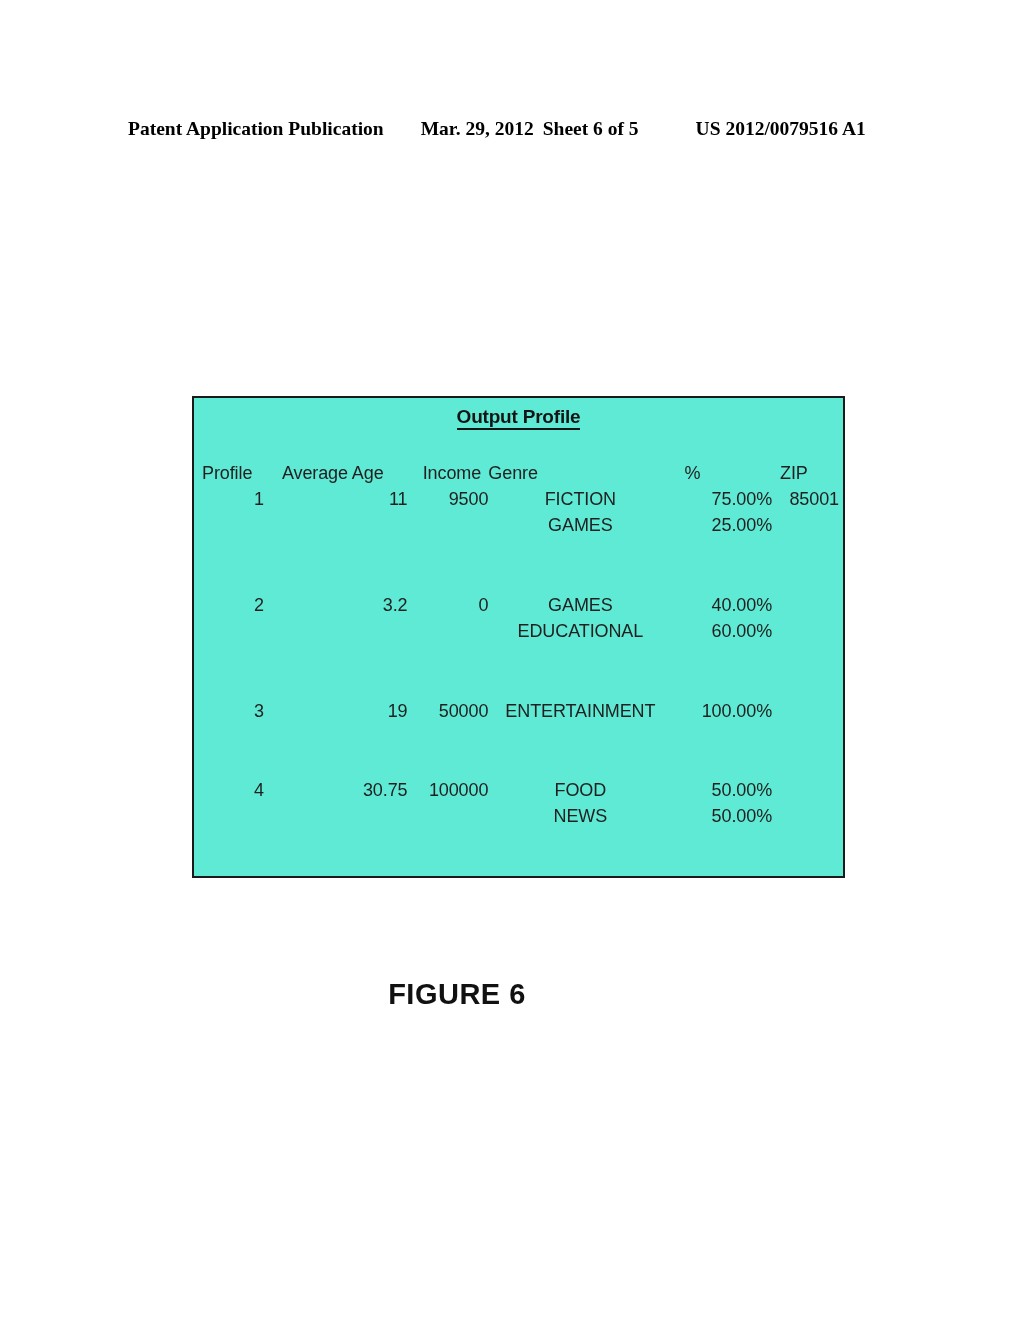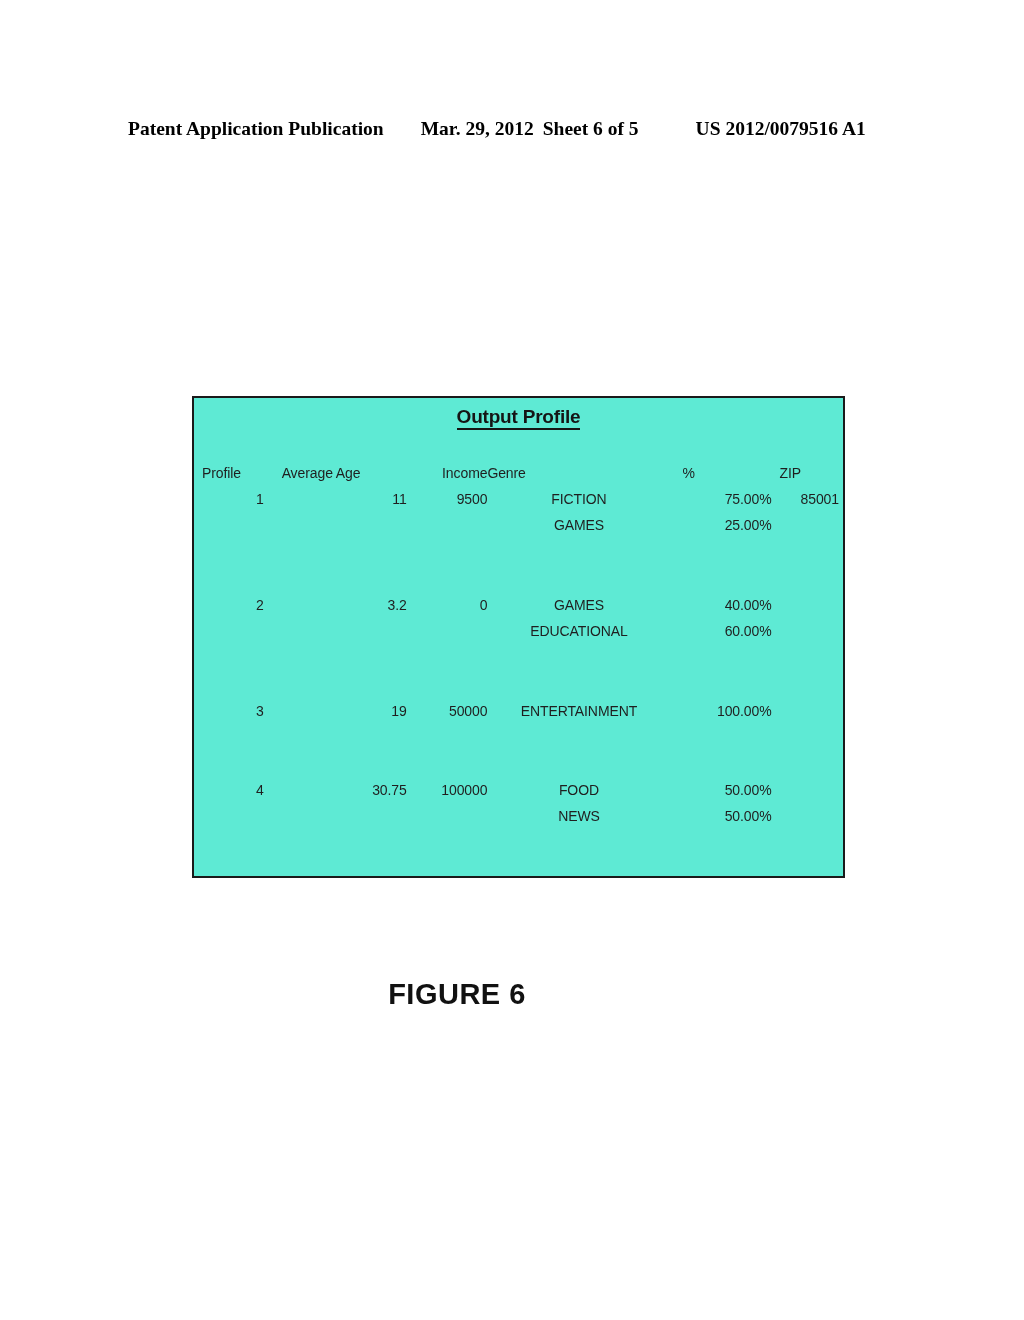--- a/index.html
+++ b/index.html
@@ -66,21 +66,21 @@
     padding-bottom: 1px;
   }
 
   
   .profile-table {
     position: absolute;
     left: 8px;
     top: 62px;
     width: 637px;
     border-collapse: collapse;
-    font-size: 14px;
+    font-size: 18px;
     color: #1f1f1f;
     letter-spacing: -0.1px;
   }
   .profile-table th,
   .profile-table td {
     padding: 0;
     font-weight: normal;
     vertical-align: top;
     line-height: 26px;
     height: 26px;
@@ -91,21 +91,21 @@
   .col-profile { width: 66px;  text-align: right; padding-right: 2px; }
   .col-age     { width: 134px; text-align: right; padding-right: 2px; }
   .col-income  { width: 78px;  text-align: right; padding-right: 2px; }
   .col-genre   { width: 196px; text-align: center;  padding-left: 18px; }
   .col-pct     { width: 98px;  text-align: right; padding-right: 2px; }
   .col-zip     { width: 65px;  text-align: right; padding-right: 2px; }
 
   
   thead .col-profile { text-align: left;  padding-right: 0; padding-left: 0; }
   thead .col-age     { text-align: left;  padding-right: 0; padding-left: 18px; }
-  thead .col-income  { text-align: right;  padding-right: 0; padding-left: 8px; }
+  thead .col-income  { text-align: center;  padding-right: 0; padding-left: 8px; }
   thead .col-genre   { text-align: left; }
   thead .col-pct     { text-align: left;  padding-right: 0; padding-left: 12px; }
   thead .col-zip     { text-align: left;  padding-right: 0; padding-left: 8px; }
   thead tr th { padding-bottom: 0; }
 
   tbody tr.spacer-row td { height: 54px; line-height: 54px; }
   tbody tr.spacer-row-short td { height: 53px; line-height: 53px; }
 
   
   .figure-caption {

